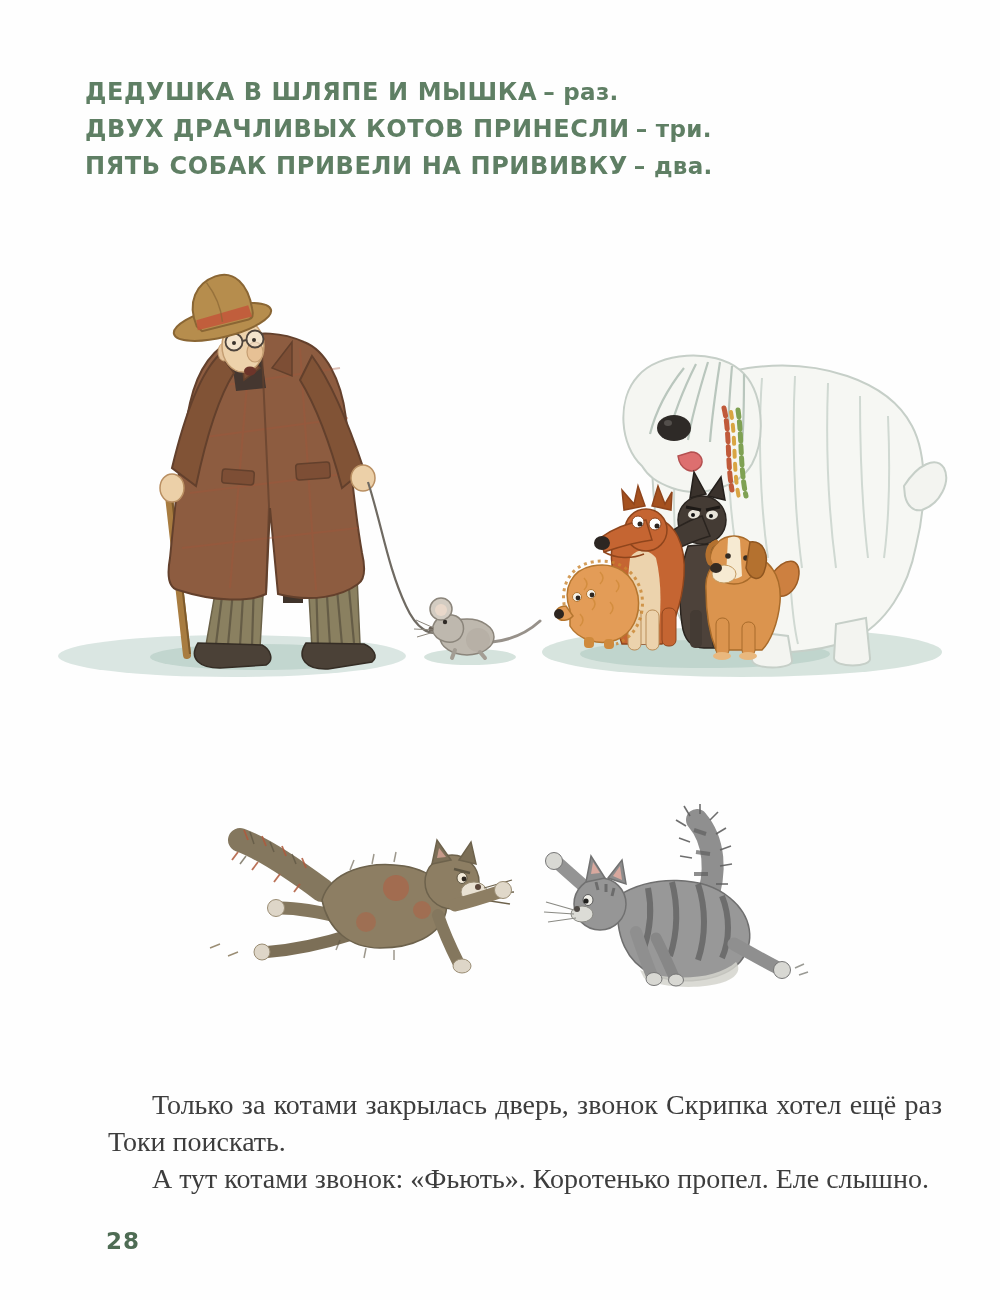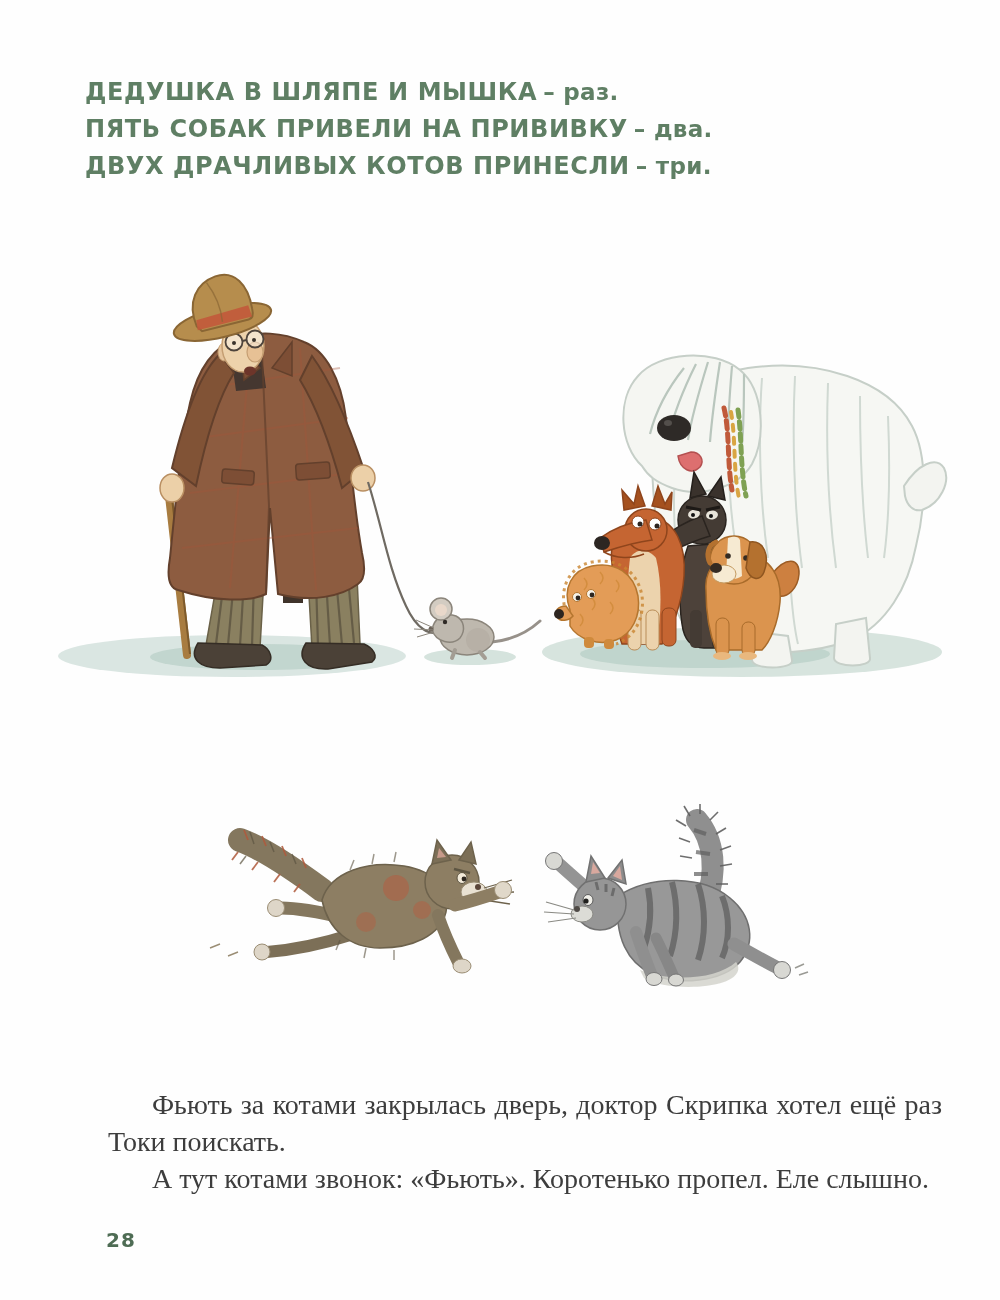--- a/index.html
+++ b/index.html
@@ -18,38 +18,38 @@
   .scene-1{top:258px;}
   .scene-2{top:800px;}
   .bodytext{
     position:absolute;left:108px;top:1086px;width:834px;
     font-family:"Liberation Serif",serif;font-size:28px;line-height:37px;
     color:var(--body_text,#3d3d3d);text-align:justify;
   }
   .bodytext p{margin:0;text-indent:44px;}
   .pagenum{
     position:absolute;left:106px;top:1228px;
-    font-family:"DejaVu Sans",sans-serif;font-weight:bold;font-size:20px;
+    font-family:"DejaVu Sans",sans-serif;font-weight:bold;font-size:23px;
     color:var(--page_number_green,#4e6c54);letter-spacing:1px;
   }
 </style>
 </head>
 <body>
 
 <div class="page">
 
   <div class="heading">
     <div class="h-line">
       <span>ДЕДУШКА В ШЛЯПЕ И МЫШКА</span><span class="tail">– раз.</span>
     </div>
     <div class="h-line">
-      <span>ПЯТЬ СОБАК ПРИВЕЛИ НА ПРИВИВКУ</span><span class="tail">– два.</span>
+      <span>ДВУХ ДРАЧЛИВЫХ КОТОВ ПРИНЕСЛИ</span><span class="tail">– три.</span>
     </div>
     <div class="h-line">
-      <span>ДВУХ ДРАЧЛИВЫХ КОТОВ ПРИНЕСЛИ</span><span class="tail">– три.</span>
+      <span>ПЯТЬ СОБАК ПРИВЕЛИ НА ПРИВИВКУ</span><span class="tail">– два.</span>
     </div>
   </div>
 
   <svg class="illustration scene-1" width="1000" height="452" viewBox="0 0 1000 452">
 
     <g>
       <ellipse cx="232" cy="398" rx="174" ry="21" fill="#bcd2ca" opacity="0.55"></ellipse>
       <ellipse cx="260" cy="399" rx="110" ry="13" fill="#a9c6bc" opacity="0.5"></ellipse>
       <ellipse cx="470" cy="399" rx="46" ry="8" fill="#b9d0c7" opacity="0.6"></ellipse>
       <ellipse cx="742" cy="394" rx="200" ry="25" fill="#bcd2c8" opacity="0.6"></ellipse>
@@ -387,19 +387,19 @@
         <line x1="576" y1="118" x2="548" y2="122"></line>
       </g>
       <g stroke="#9a9a94" stroke-width="1.5">
         <line x1="795" y1="168" x2="804" y2="164"></line>
           <line x1="799" y1="175" x2="808" y2="172"></line>
       </g>
     </g>
   </svg>
 
   <div class="bodytext">
-    <p>Фьють за котами закрылась дверь, доктор Скрипка хотел ещё раз Токи поискать.</p>
+    <p>Только за котами закрылась дверь, звонок Скрипка хотел ещё раз Токи поискать.</p>
     <p>А тут котами звонок: «Фьють». Коротенько пропел. Еле слышно.</p>
   </div>
 
   <div class="pagenum">28</div>
 
 </div>
 
 </body></html>

